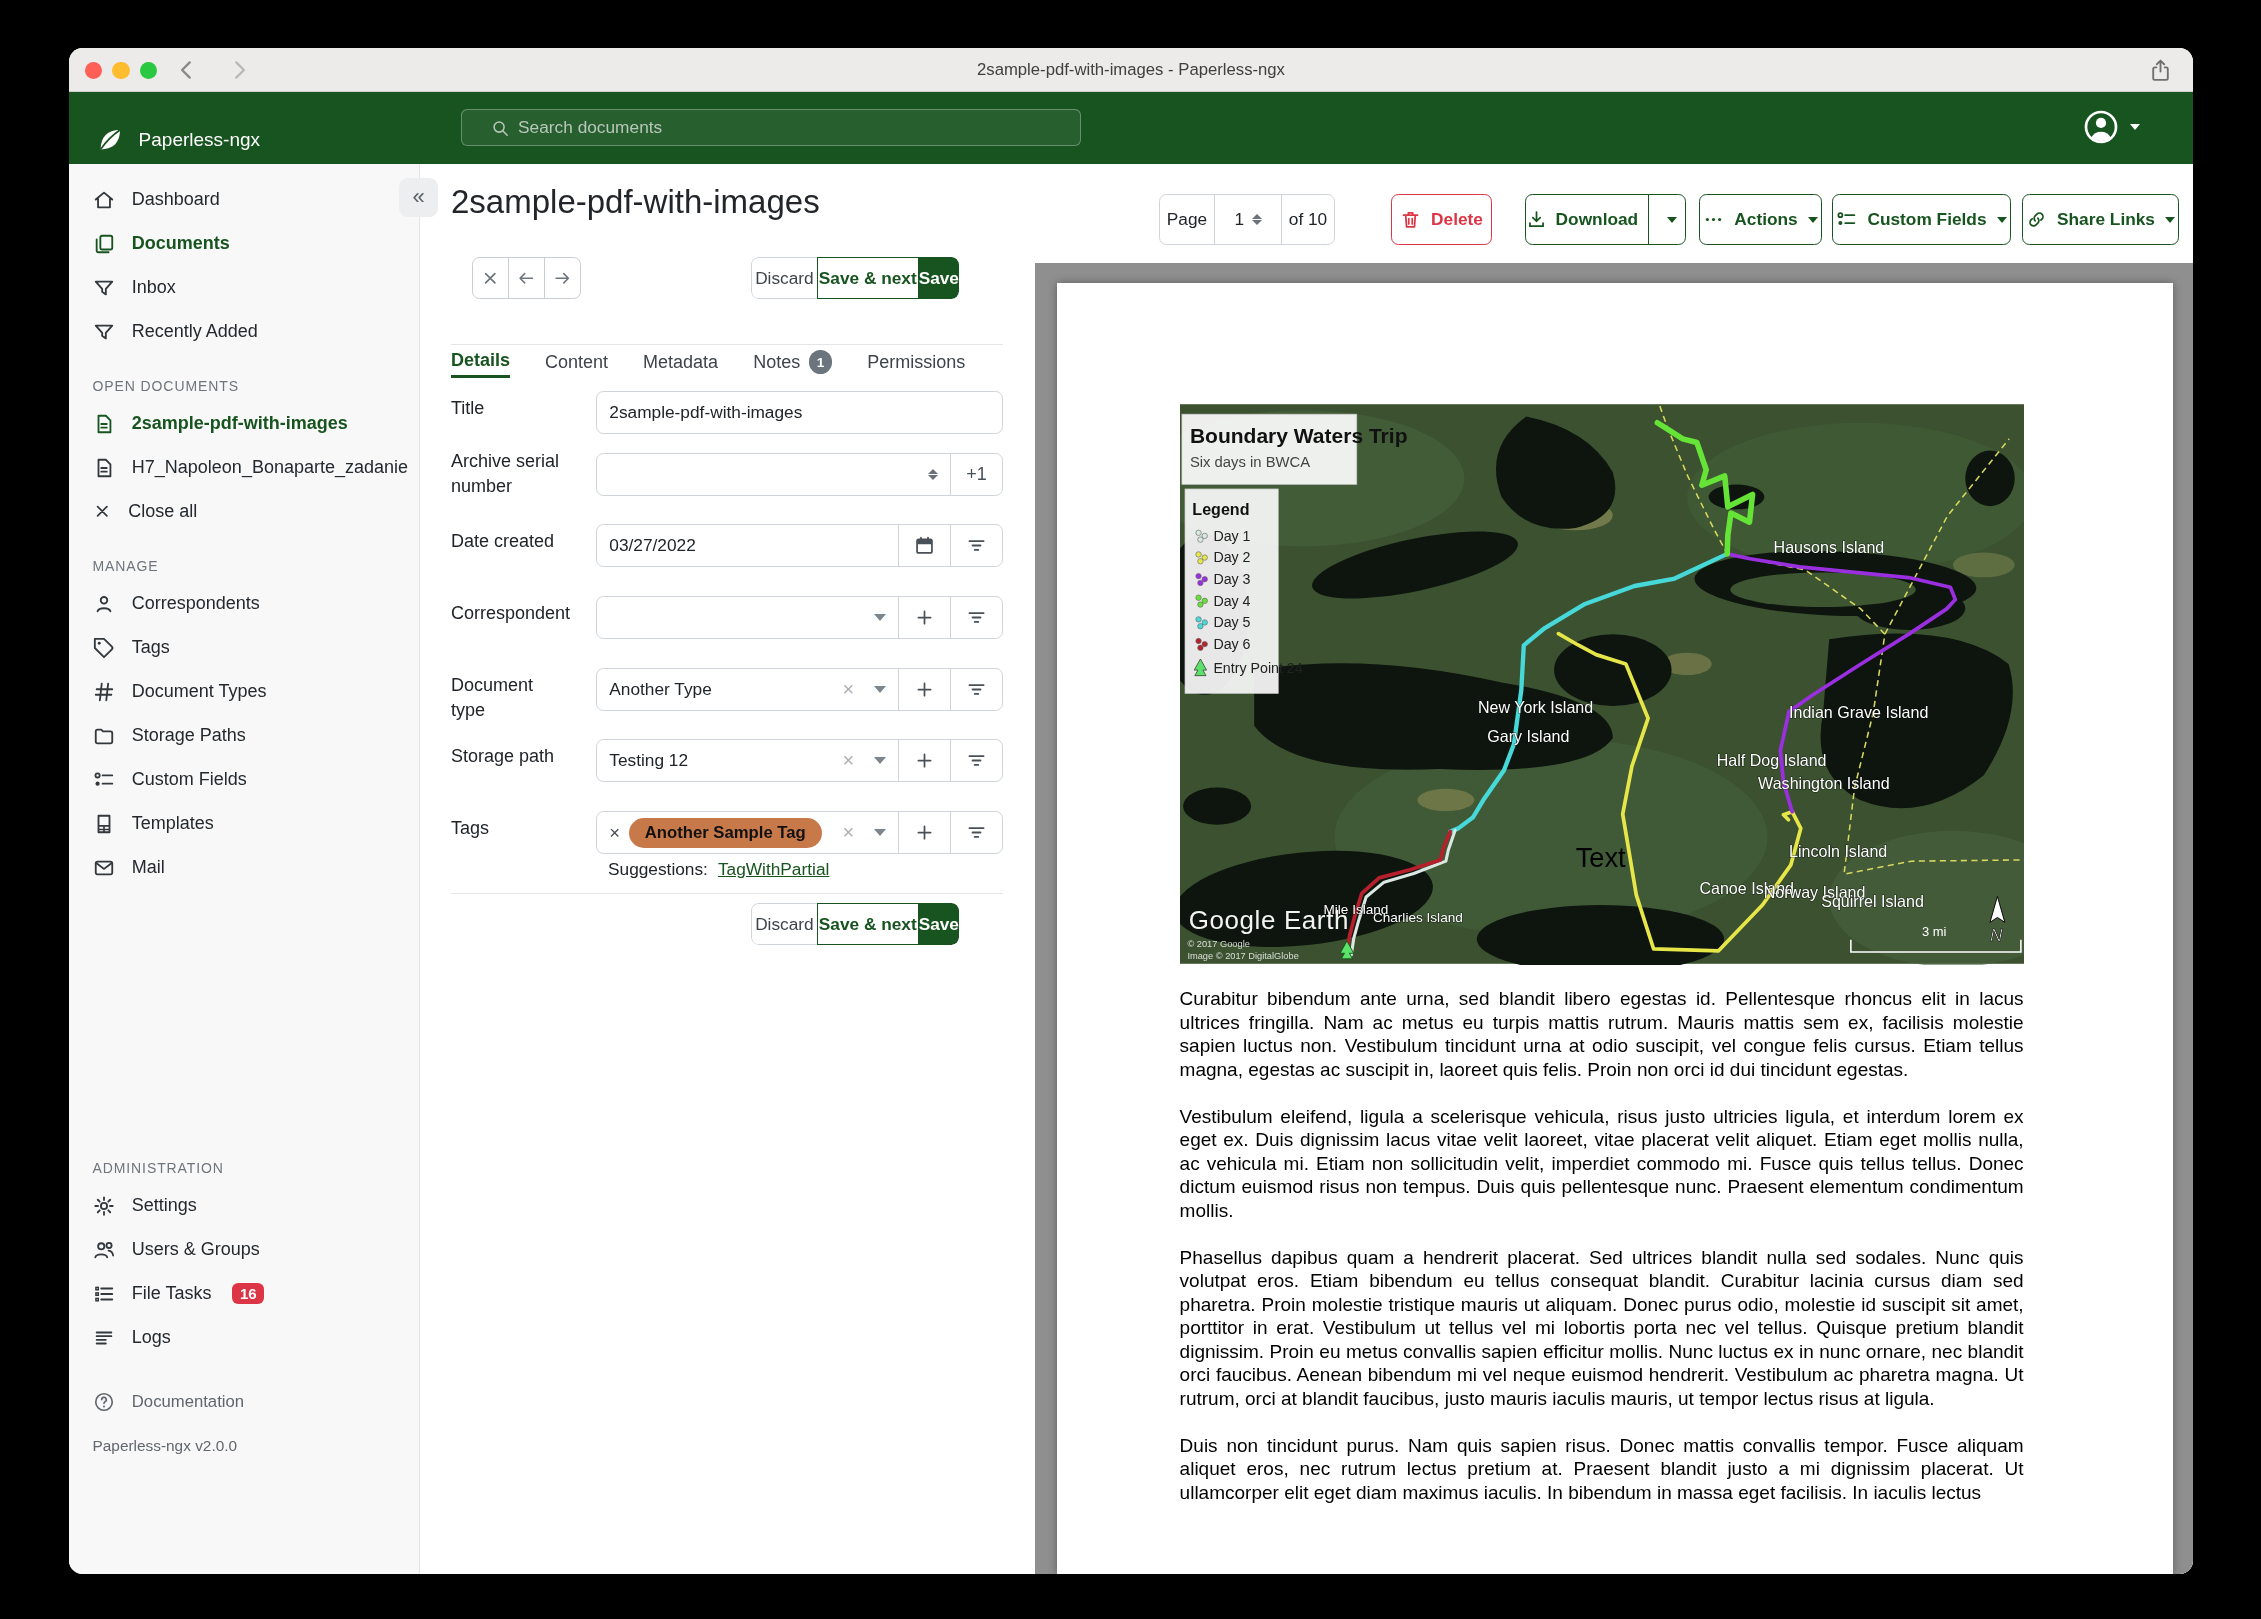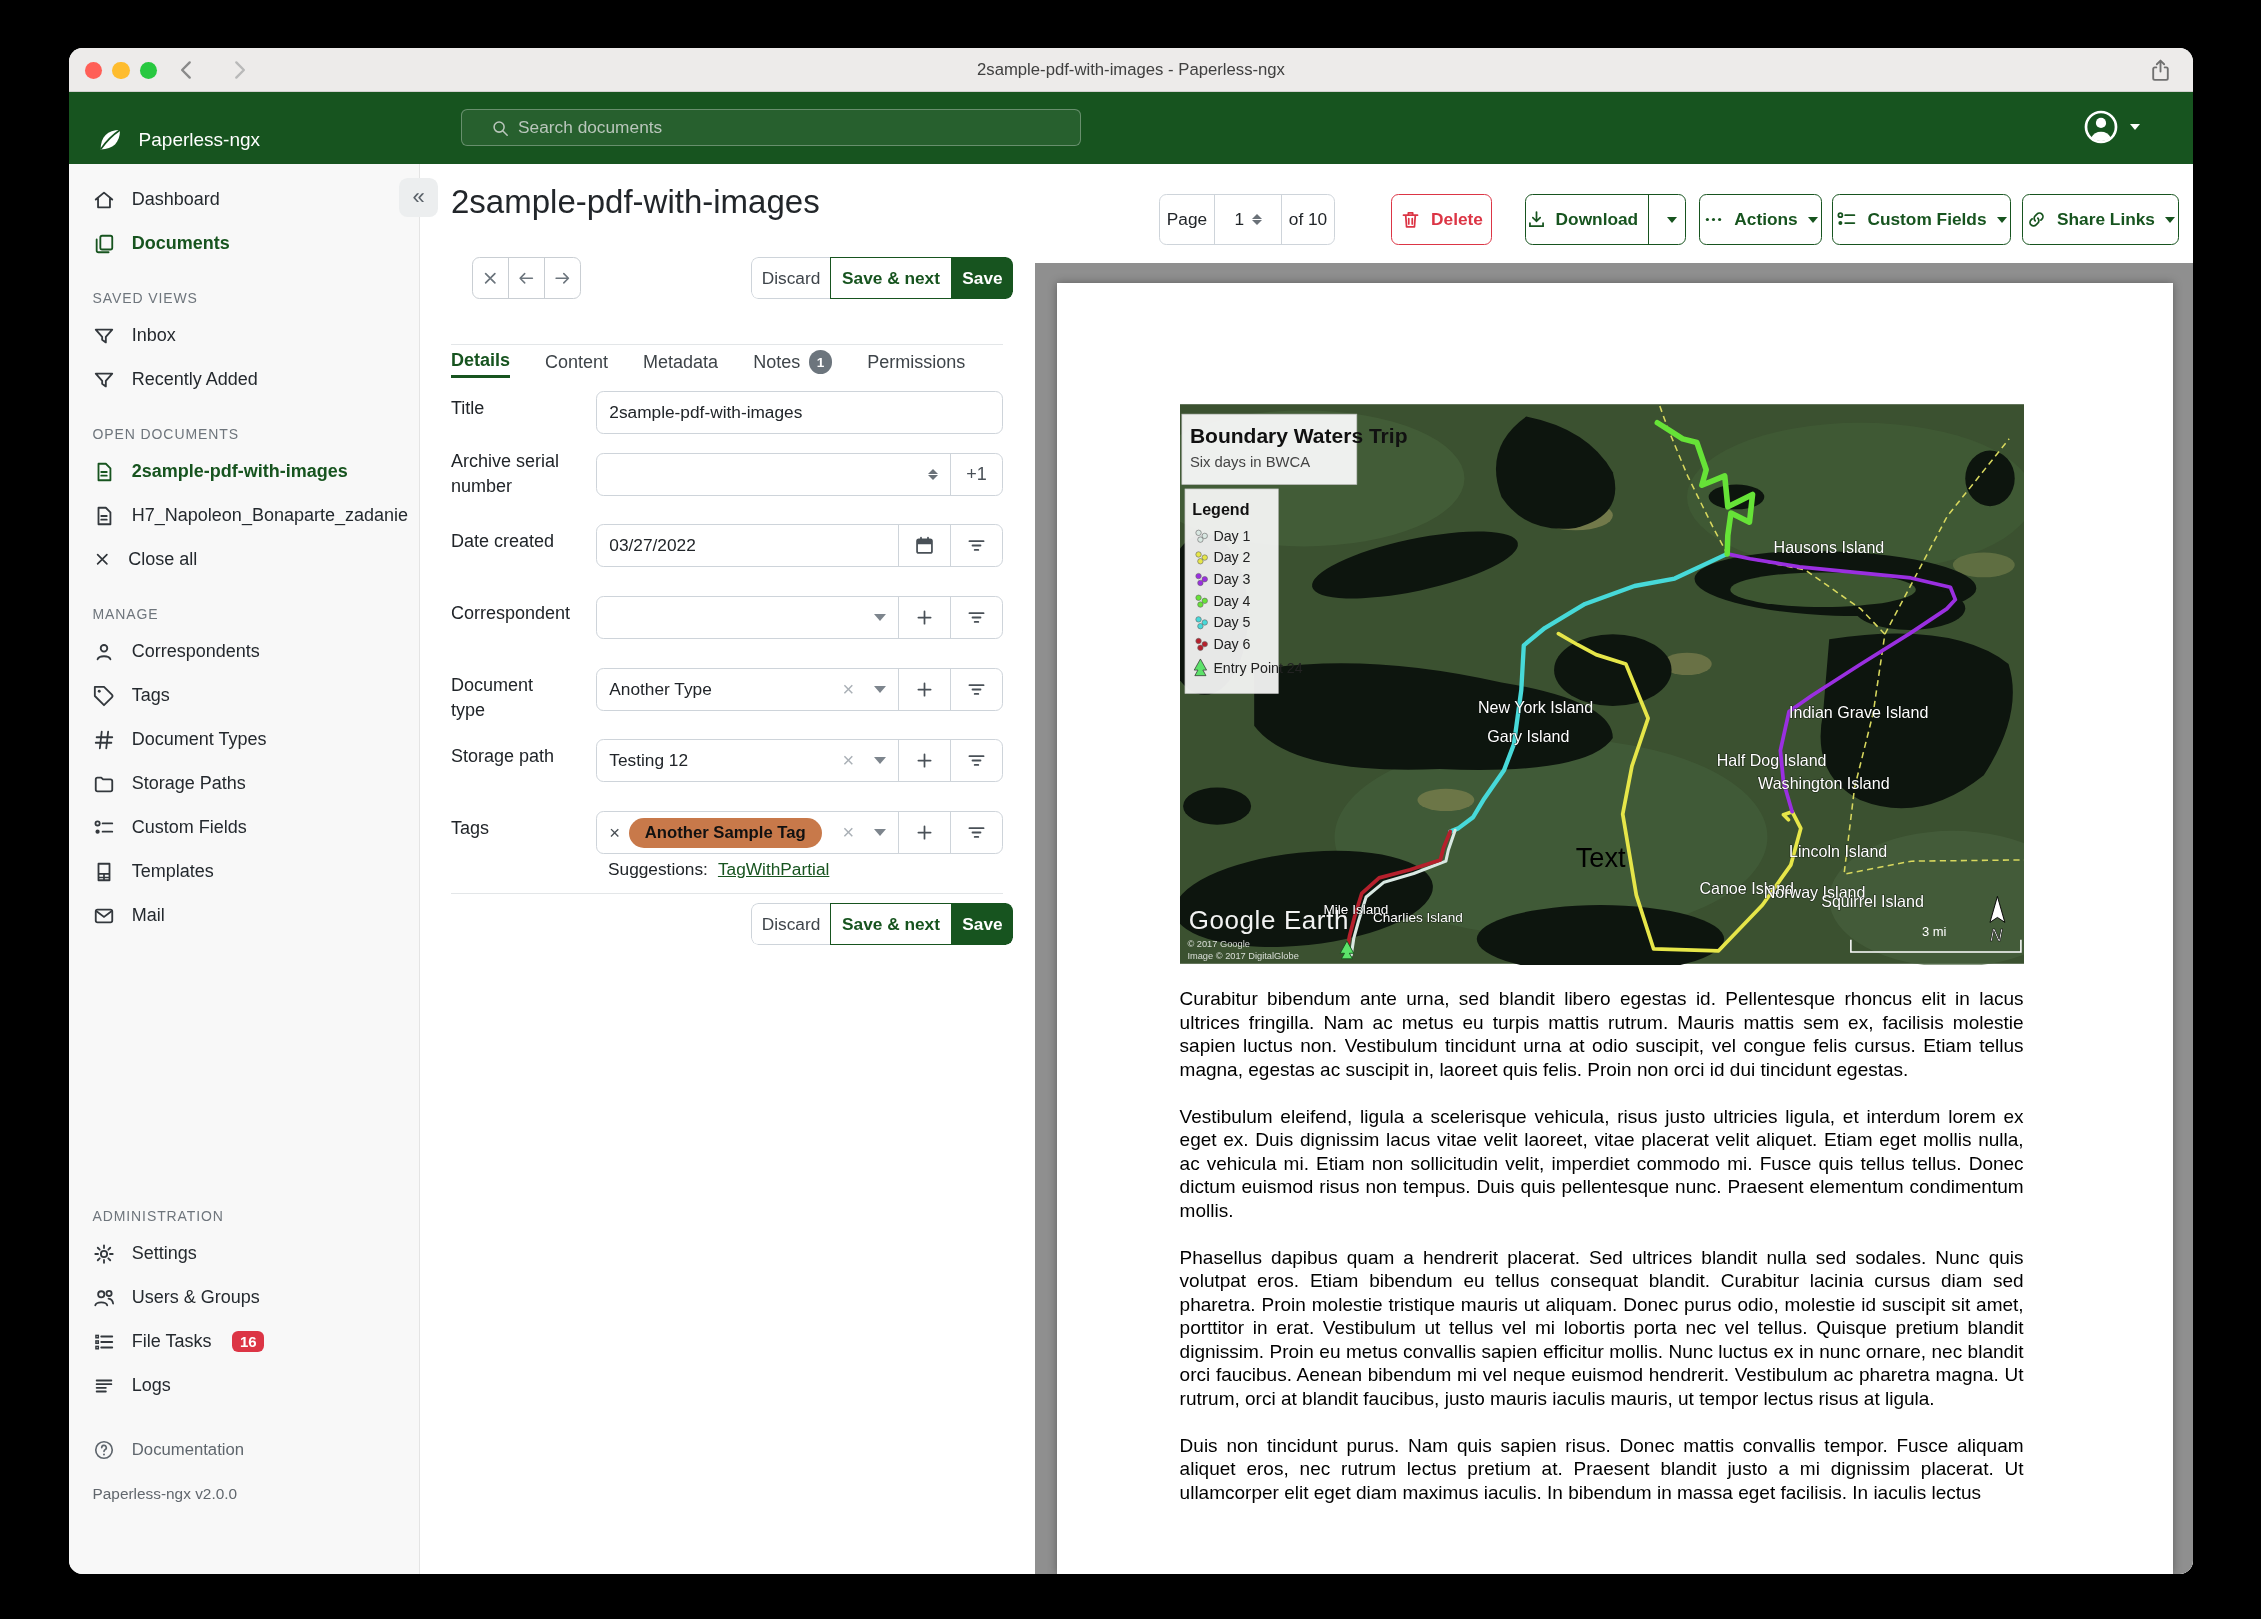--- a/index.html
+++ b/index.html
@@ -72,21 +72,21 @@
   .b-download .caretpart { width:33px; display:flex; align-items:center; justify-content:center; }
   .b-actions { left:1279px; width:123px; }
   .b-cfields { left:1412px; width:179px; }
   .b-share { left:1602px; width:157px; }
 
   .navgroup { position:absolute; left:52px; top:93px; width:109px; height:42px; display:flex; border:1.2px solid #c9ced3; border-radius:7.4px; overflow:hidden; background:#fff; }
   .ng-sect { flex:1; display:flex; align-items:center; justify-content:center; color:#6c757d; }
   .ng-sect + .ng-sect { border-left:1.2px solid #c9ced3; }
   .ng-sect .ic { width:18.5px; height:18.5px; }
 
-  .savegroup { position:absolute; left:331px; width:262px; height:42px; display:flex; border-radius:7.4px; overflow:hidden; font-size:17.3px; }
+  .savegroup { position:absolute; left:331px; width:208px; height:42px; display:flex; border-radius:7.4px; overflow:hidden; font-size:17.3px; }
   .sg-top { top:93px; } .sg-bottom { top:739px; }
   .sg-discard { width:79px; border:1.2px solid #ced4da; border-right:none; border-radius:7.4px 0 0 7.4px; display:flex; align-items:center; justify-content:center; color:#3f454b; background:#fff; cursor:pointer; }
   .sg-next { width:122px; border:1.2px solid #17541f; display:flex; align-items:center; justify-content:center; color:#17541f; font-weight:600; background:#fff; cursor:pointer; }
   .sg-save { flex:1; background:#17541f; color:#fff; font-weight:600; display:flex; align-items:center; justify-content:center; border-radius:0 7.4px 7.4px 0; cursor:pointer; }
 
   .hr1 { position:absolute; left:31px; top:180px; width:552px; height:1.2px; background:#e3e6e8; }
   .hr2 { position:absolute; left:31px; top:729px; width:552px; height:1.2px; background:#e3e6e8; }
 
   .tabs { position:absolute; left:31px; top:186px; display:flex; gap:35px; font-size:18px; color:#3e4449; align-items:center; }
   .tab { cursor:pointer; display:flex; align-items:center; gap:8.6px; padding-bottom:3.7px; }
@@ -313,21 +313,20 @@
             <use href="#i-home"></use>
           </svg>
         <span>Dashboard</span>
       </div>
       <div class="sb-item active">
         <svg class="ic" viewBox="0 0 36 36" width="22" height="22">
             <use href="#i-copy"></use>
           </svg>
         <span>Documents</span>
       </div>
-      <div class="sb-head">SAVED VIEWS</div>
       <div class="sb-item">
         <svg class="ic" viewBox="0 0 36 36" width="22" height="22">
             <use href="#i-funnel"></use>
           </svg>
         <span>Inbox</span>
       </div>
       <div class="sb-item">
         <svg class="ic" viewBox="0 0 36 36" width="22" height="22">
             <use href="#i-funnel"></use>
           </svg>

